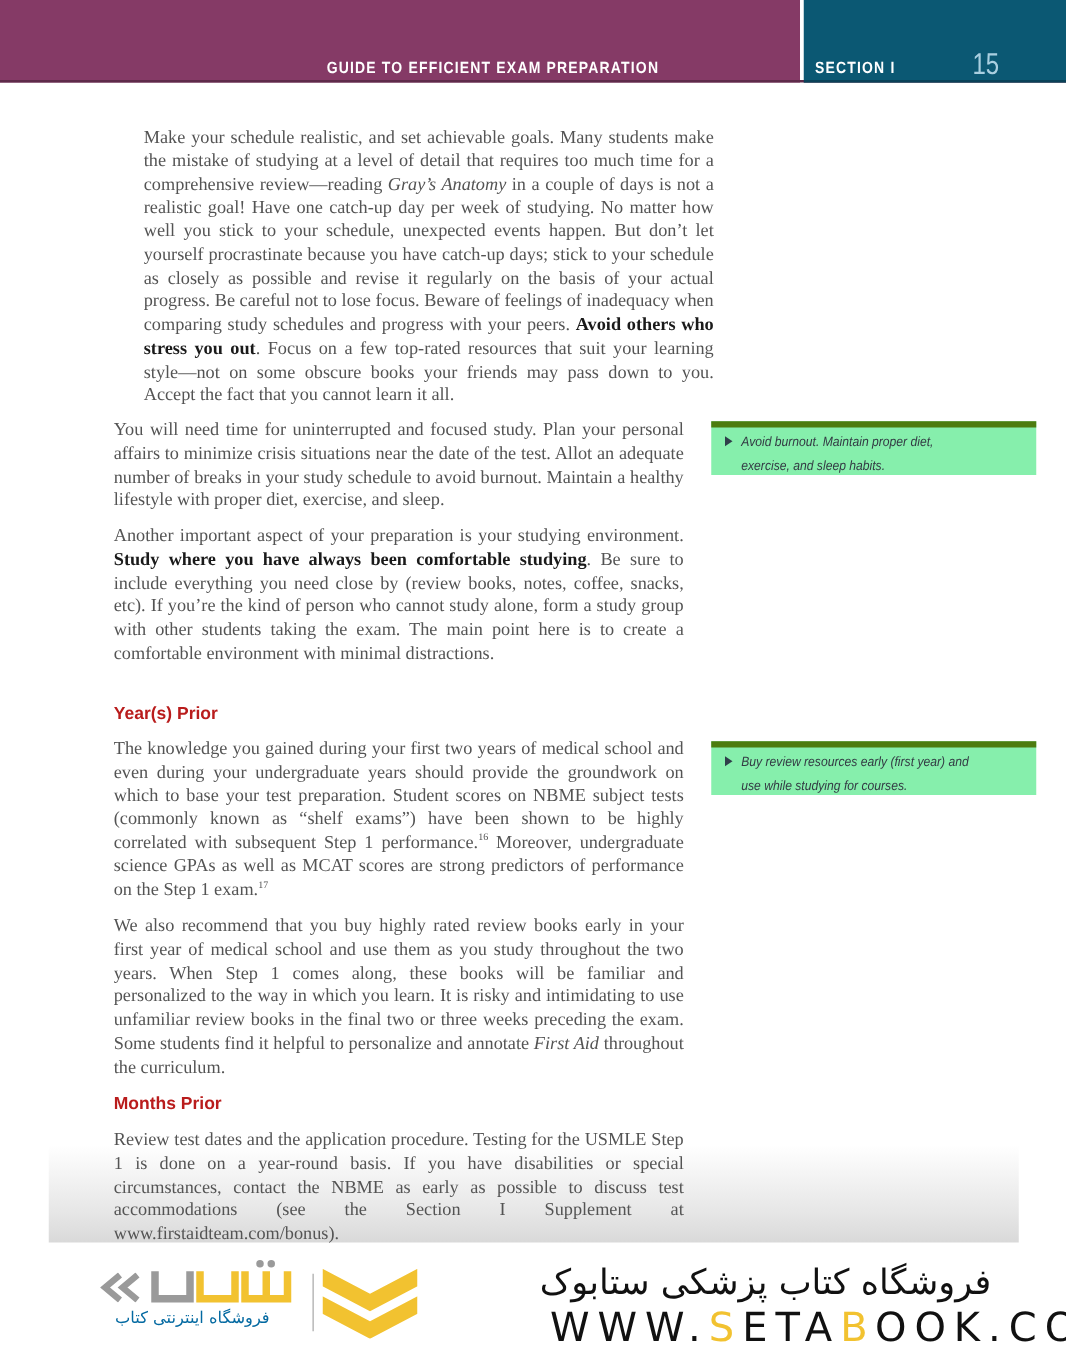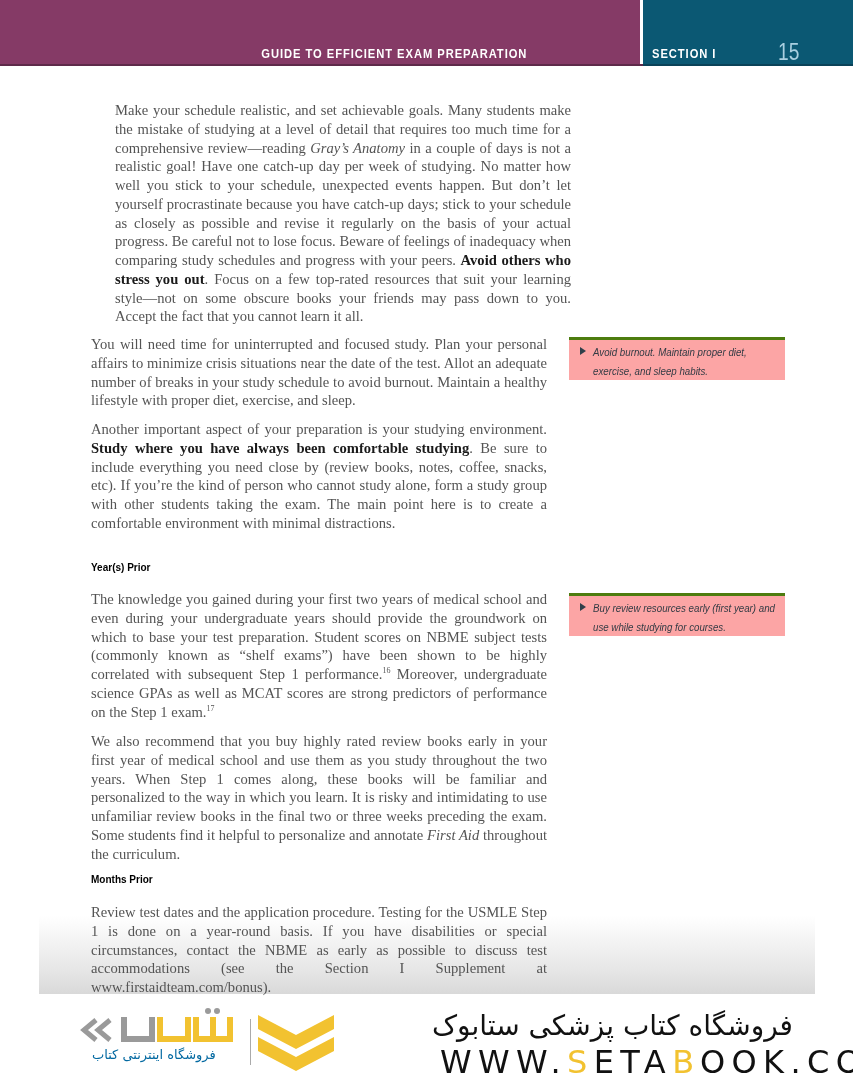--- a/index.html
+++ b/index.html
@@ -21,23 +21,23 @@
 
   .p1 { position: absolute; left: 91px; top: 101px; width: 456px; margin-left: 24px; }
   .p2 { position: absolute; left: 91px; top: 335px; width: 456px; }
   .p3 { position: absolute; left: 91px; top: 420px; width: 456px; }
   .h-year { position: absolute; left: 91px; top: 562px; }
   .p4 { position: absolute; left: 91px; top: 590px; width: 456px; }
   .p5 { position: absolute; left: 91px; top: 732px; width: 456px; }
   .h-months { position: absolute; left: 91px; top: 874px; }
   .p6 { position: absolute; left: 91px; top: 903px; width: 456px; z-index: 2; }
 
-  .subhead { font-family: "Liberation Sans", sans-serif; font-weight: bold; font-size: 10px; color: #000000; }
+  .subhead { font-family: "Liberation Sans", sans-serif; font-weight: bold; font-size: 14px; color: #b91c1c; }
 
-  .note { position: absolute; left: 569px; width: 216px; background: #fca5a5; border-top: 3px solid #4d7c0f; padding: 3px 8px 5px 24px; }
+  .note { position: absolute; left: 569px; width: 260px; background: #86efac; border-top: 5px solid #4d7c0f; padding: 3px 8px 5px 24px; }
   .note-1 { top: 337px; height: 43px; }
   .note-2 { top: 593px; height: 43px; }
   .note-arrow { position: absolute; left: 11px; top: 7px; width: 0; height: 0; border-top: 4.5px solid transparent; border-bottom: 4.5px solid transparent; border-left: 6px solid #2f3f4a; }
   .note-text { font-family: "Liberation Sans", sans-serif; font-style: italic; font-size: 10.8px; line-height: 18.5px; color: #333b44; transform: scaleX(0.9); transform-origin: left top; width: 205px; }
 
   .fade { position: absolute; left: 39px; top: 916px; width: 776px; height: 78px; background: linear-gradient(to bottom, rgba(255,255,255,0) 0%, #e6e6e6 70%, #d9d9d9 100%); z-index: 1; }
 
   .footer { position: absolute; left: 0; top: 995px; width: 853px; height: 85px; background: #ffffff; }
   .logo-chevrons { position: absolute; left: 78px; top: 23px; width: 44px; height: 24px; }
   .logo-word { position: absolute; left: 120px; top: 12px; width: 116px; height: 38px; }

